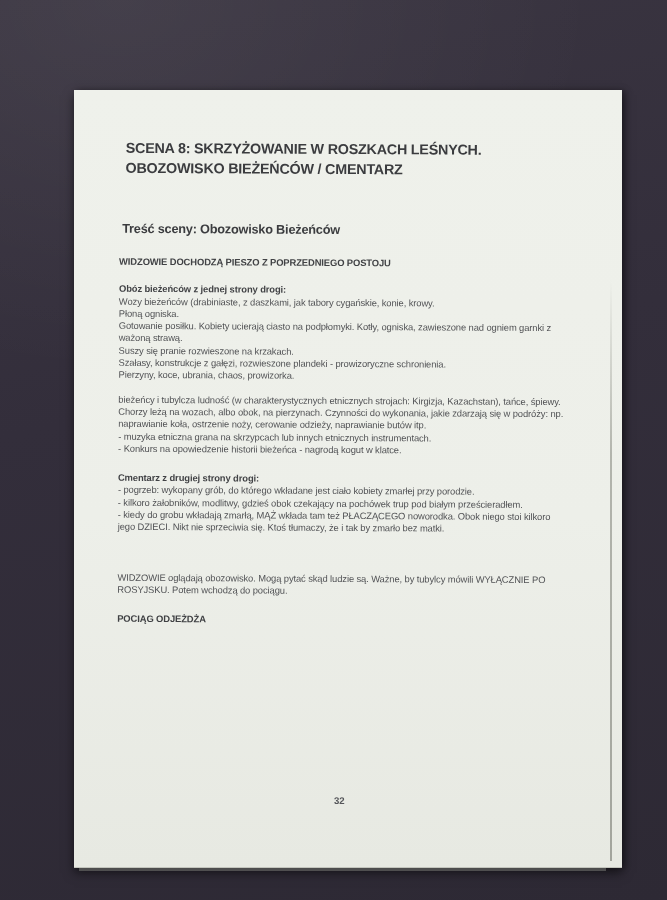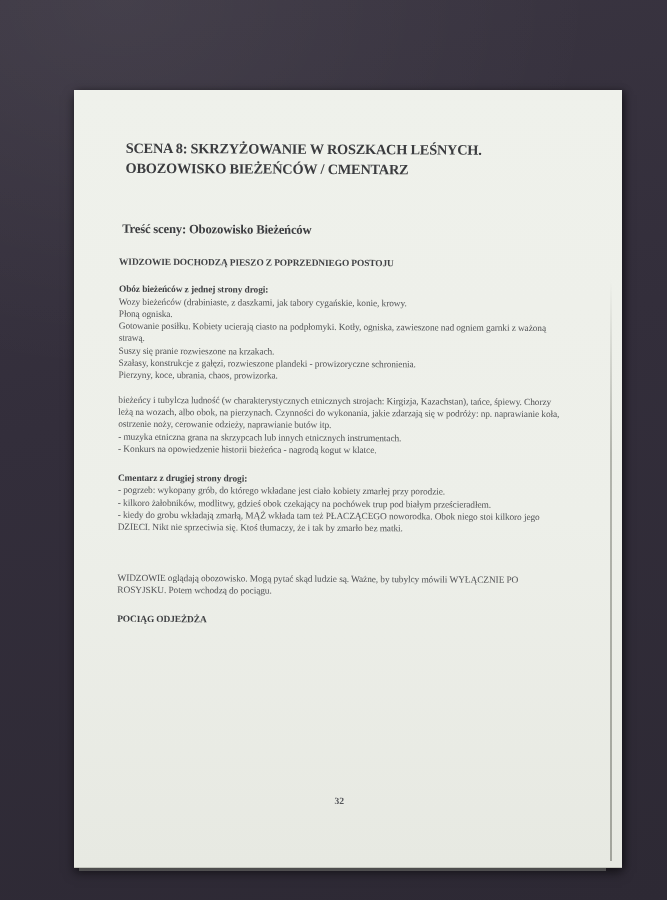--- a/index.html
+++ b/index.html
@@ -6,21 +6,20 @@
   body {
     width:667px; height:900px; overflow:hidden;
     font-family:"Liberation Sans", sans-serif;
     background:#2e2a33;
   }
   .backdrop {
     position:relative; width:667px; height:900px;
     background:
       radial-gradient(120% 70% at 18% 0%, rgba(255,255,255,0.055), rgba(255,255,255,0) 60%),
       linear-gradient(168deg, #3a3541 0%, #332e3b 42%, #2d2934 100%);
-    font-family: Liberation Serif, serif;
   }
   .paper {
     position:absolute; left:74px; top:90px; width:548px; height:777px;
     background:linear-gradient(180deg, #eff1eb 0%, #edefe9 55%, #e7e9e2 100%);
     border-bottom:1px solid #c3c5bd;
     box-shadow:0 5px 10px rgba(0,0,0,0.5), 3px 0 6px rgba(0,0,0,0.28);
   }
   
   .paper::before {
     content:""; position:absolute; left:5px; right:16px; bottom:-4px; height:3px;

